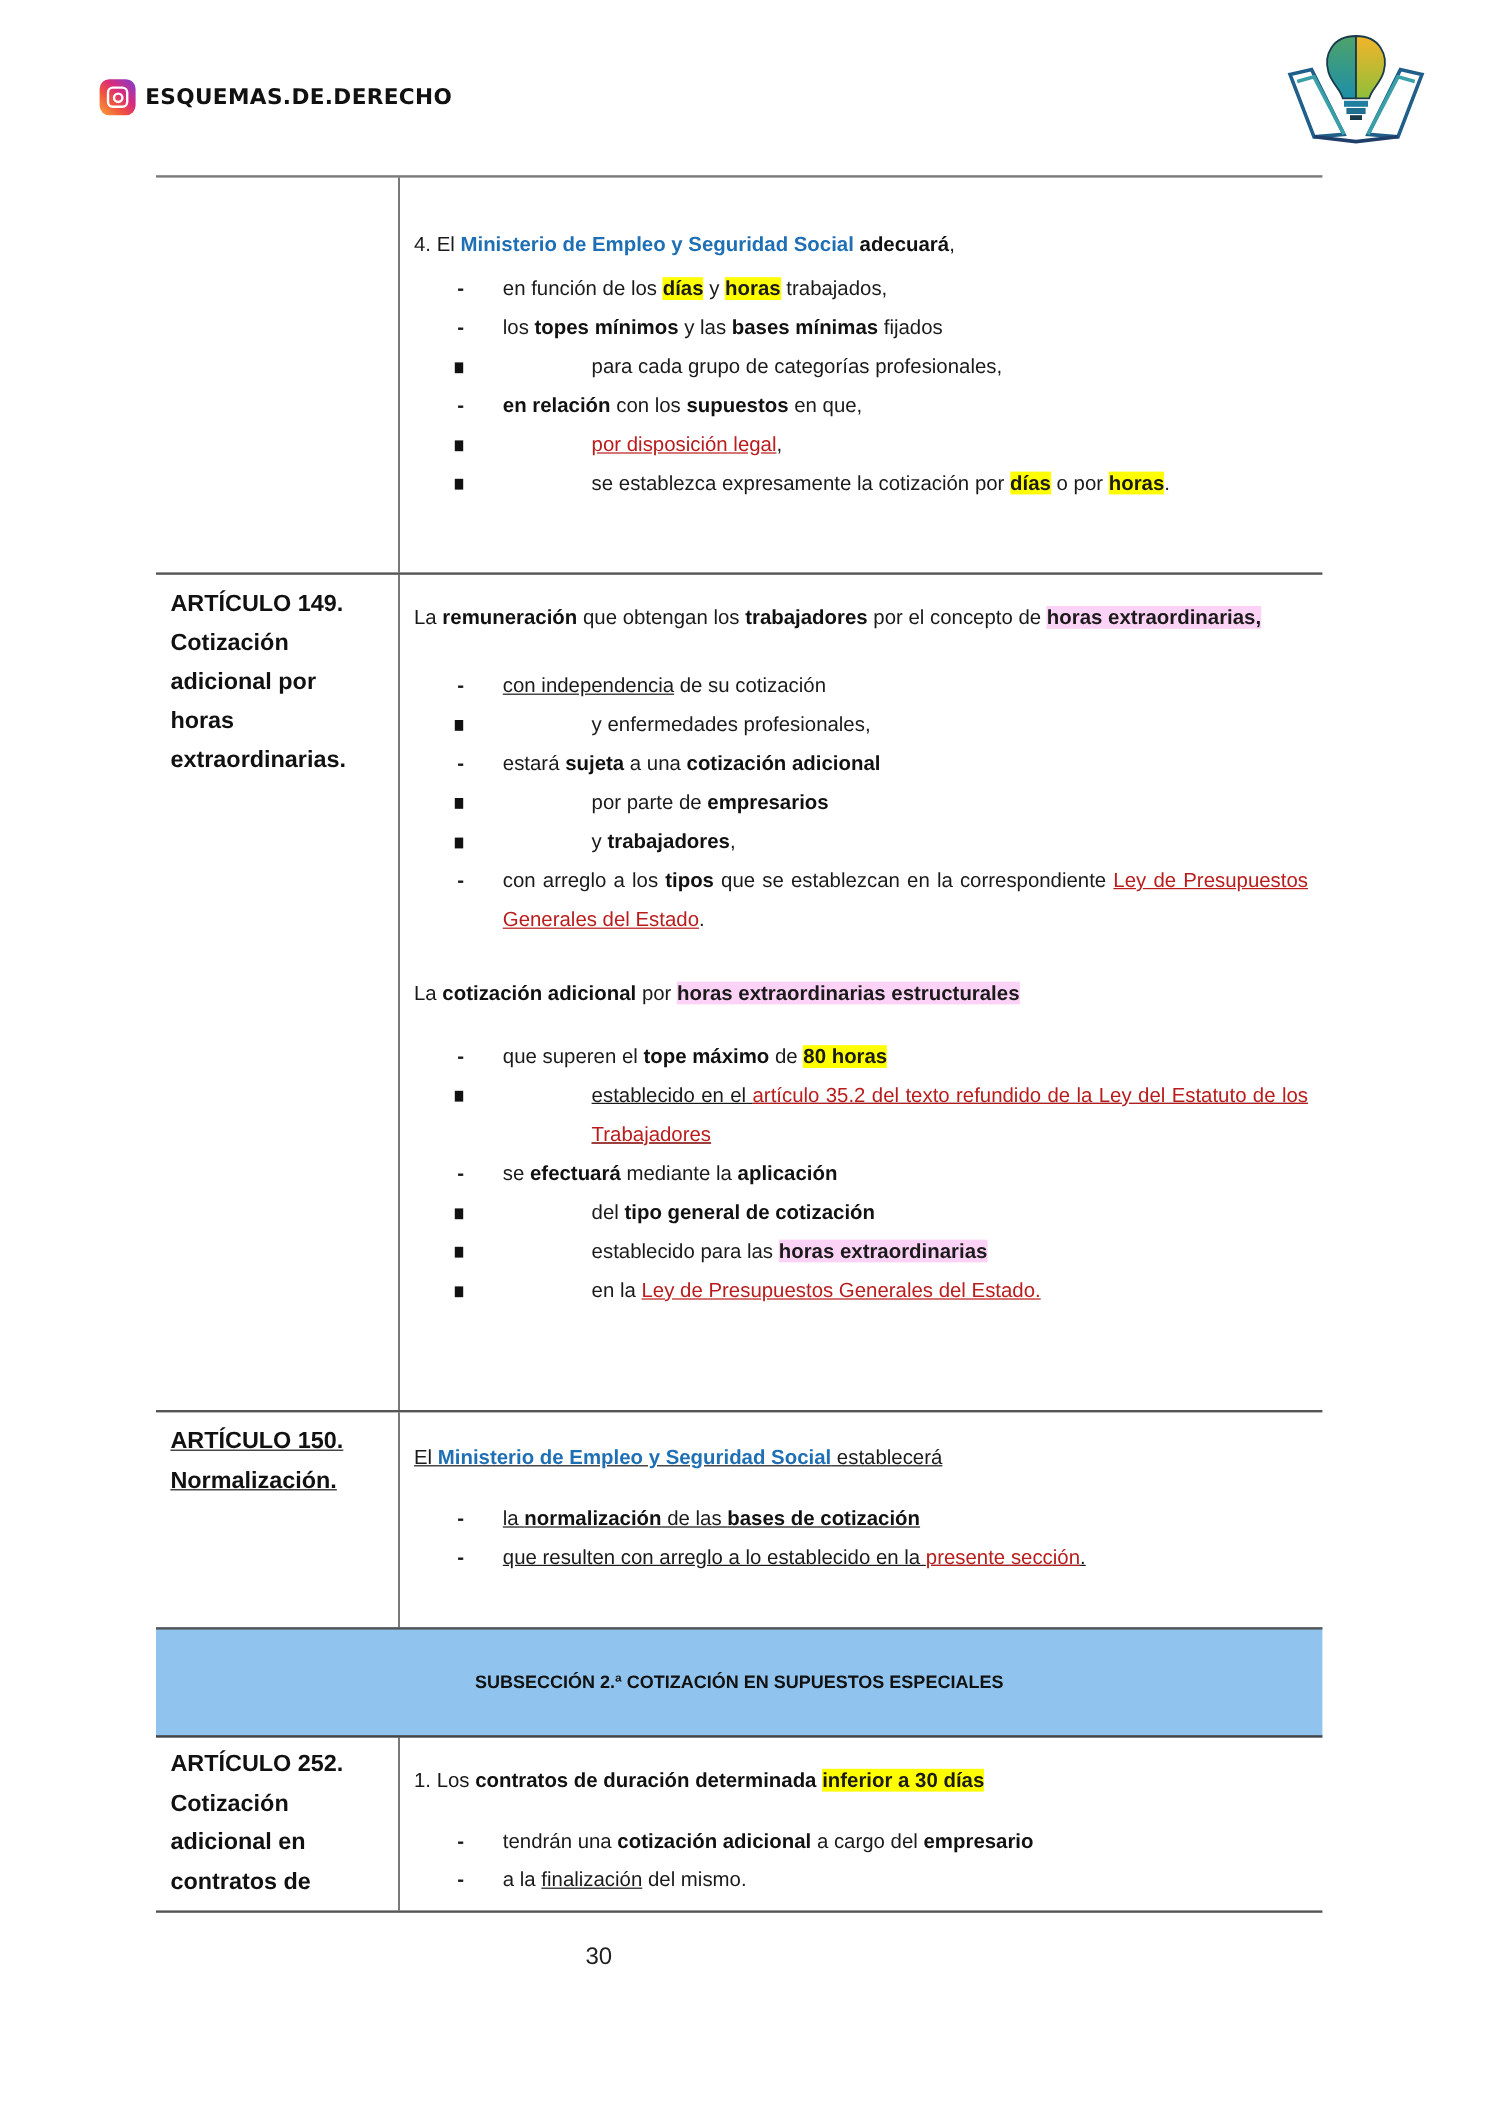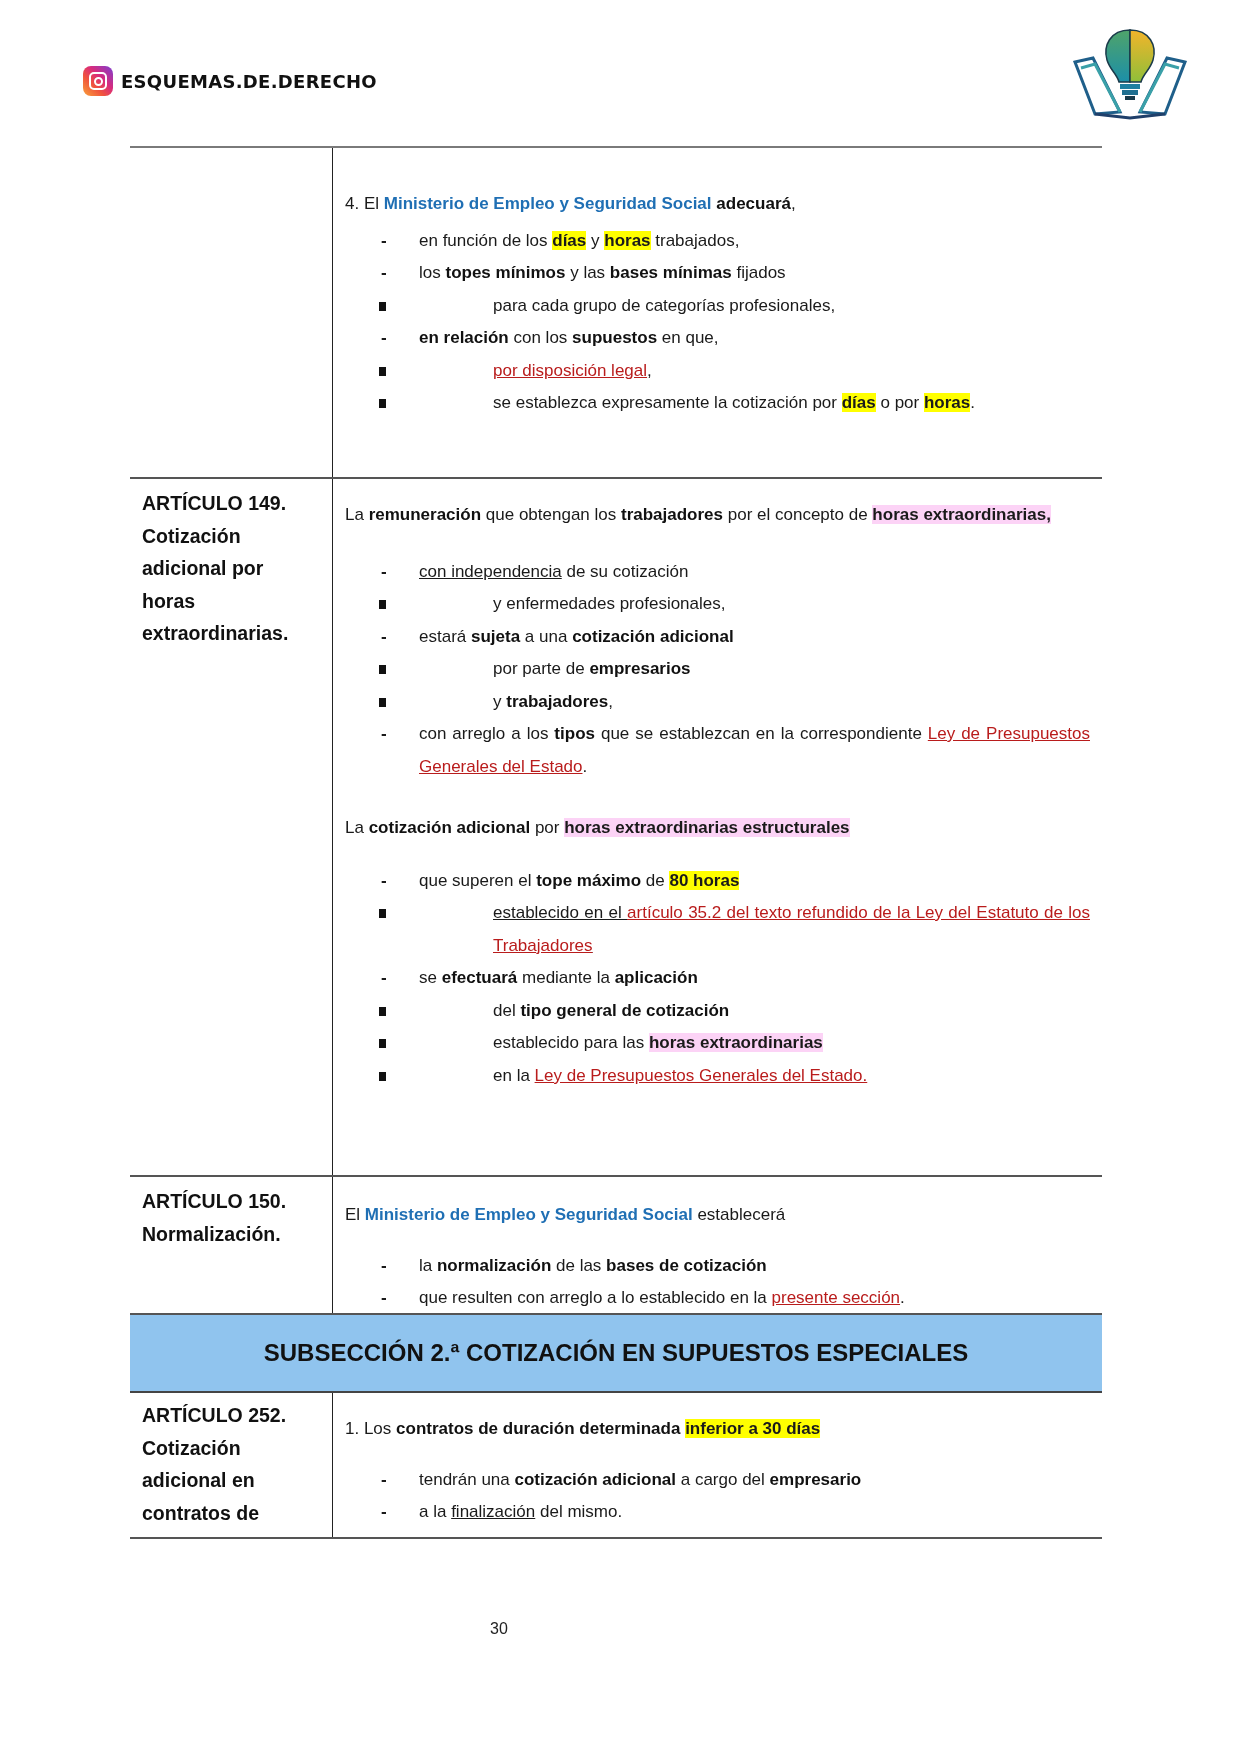--- a/index.html
+++ b/index.html
@@ -60,27 +60,27 @@
     content: ""; position: absolute; left: 34px; top: 12px; width: 7px; height: 9px; background: #111;
   }
   b { font-weight: bold; color: #111; }
   .blue { color: #1f6fb4; font-weight: bold; }
   .hl-y { background: #ffff00; font-weight: bold; }
   .hl-p { background: #fcd3f6; font-weight: bold; }
   a, .link { color: #b91c1c; text-decoration: underline; }
   .u { text-decoration: underline; }
 
   .subsection {
-    background: #90c4ee; height: 80px; display: flex; align-items: center; justify-content: center;
-    font-weight: bold; font-size: 24px; color: #111; border-bottom: 2px solid #444;
+    background: #90c4ee; height: 92px; display: flex; align-items: center; justify-content: center;
+    font-weight: bold; font-size: 15px; color: #111; border-bottom: 2px solid #444;
     border-top: 2px solid #555;
   }
   .page-number {
     position: absolute; left: 0; width: 998px; top: 1620px; text-align: center;
-    font-size: 16px; color: #222;
+    font-size: 20px; color: #222;
   }
 </style>
 </head>
 <body>
 
 <div class="header-brand">
   <span class="ig-icon"></span>
   <span class="brand-text">ESQUEMAS.DE.DERECHO</span>
 </div>
 
@@ -171,21 +171,21 @@
           <ul class="sq" style="margin-left:-74px;">
             <li style="padding-left:148px;"><span>del </span><b>tipo general de cotización</b></li>
             <li style="padding-left:148px;"><span>establecido para las </span><span class="hl-p">horas extraordinarias</span></li>
             <li style="padding-left:148px;"><span>en la </span><a class="link">Ley de Presupuestos Generales del Estado.</a></li>
           </ul>
         </li>
       </ul>
     </div>
   </div>
 
-  <div class="row" style="height:136px; border-bottom:none;">
+  <div class="row" style="height:179px; border-bottom:none;text-decoration:underline;">
     <div class="left-col" style="padding-top:8px;">
       <div>ARTÍCULO 150.</div>
       <div>Normalización.</div>
     </div>
     <div class="right-col">
       <p class="para" style="margin-top:22px;">
         <span>El </span><span class="blue">Ministerio de Empleo y Seguridad Social</span><span> establecerá</span>
       </p>
       <ul class="dash" style="margin-top:18px;">
         <li><span>la </span><b>normalización</b><span> de las </span><b>bases de cotización</b></li>

